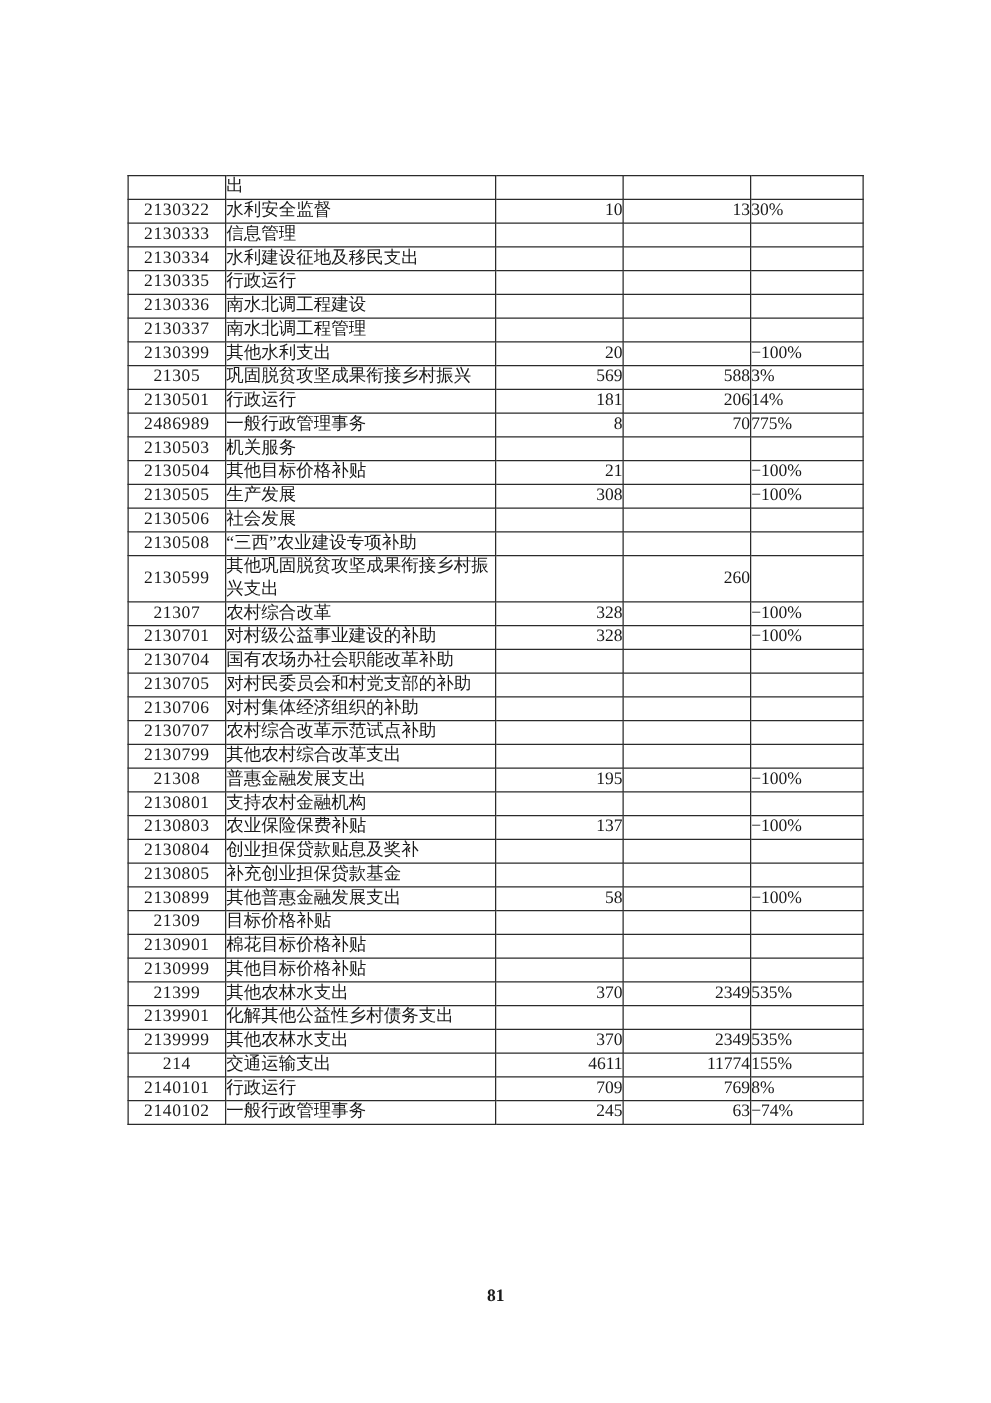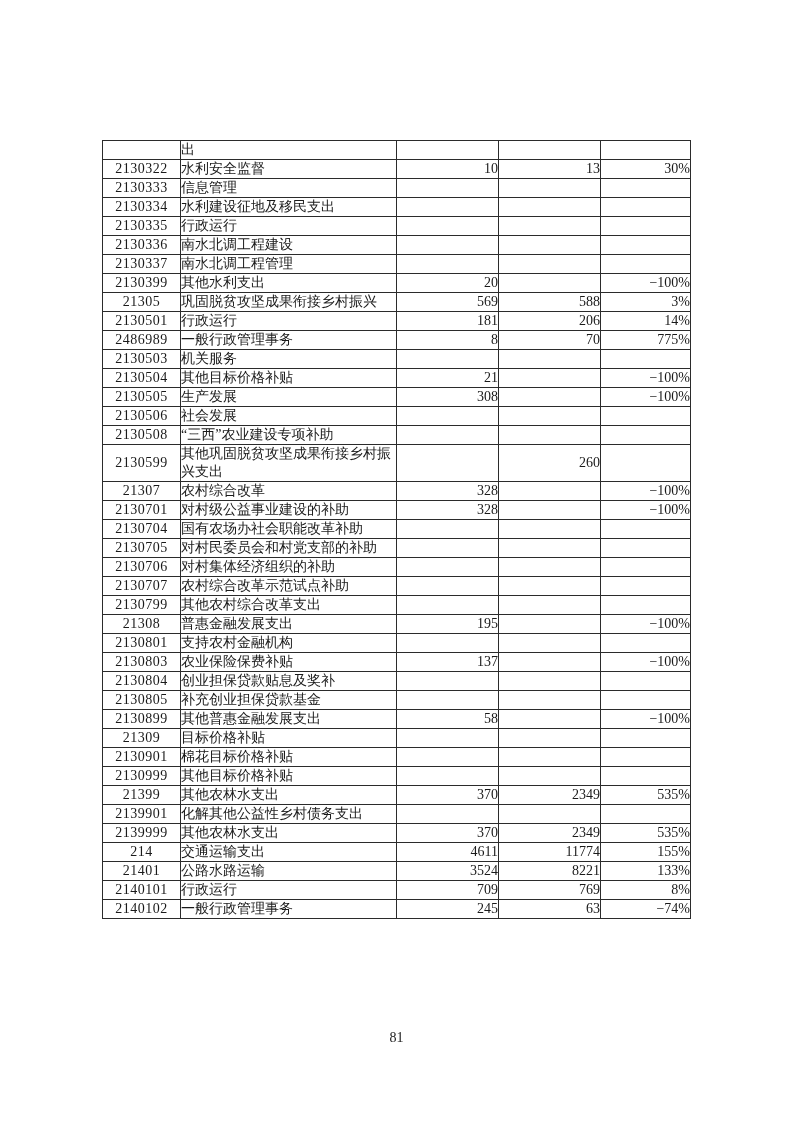--- a/index.html
+++ b/index.html
@@ -42,31 +42,31 @@
   td.name {
     text-align: left;
     padding-left: 8px;
     padding-right: 2px;
   }
   td.num {
     text-align: right;
     padding-right: 8px;
   }
   td.pct {
-    text-align: right;
     padding-right: 6px;
   }
   .page-number {
     position: absolute;
     left: 0;
     right: 0;
     top: 1030px;
     text-align: center;
     font-size: 14px;
     color: #1a1a1a;
+    font-weight: bold;
   }
 </style>
 </head>
 <body>
 
 <div class="sheet">
   <table class="budget">
     <colgroup>
       <col style="width:78px">
       <col style="width:216px">
@@ -328,27 +328,20 @@
           <td class="pct">535%</td>
         </tr>
         <tr>
           <td class="code">214</td>
           <td class="name">交通运输支出</td>
           <td class="num">4611</td>
           <td class="num">11774</td>
           <td class="pct">155%</td>
         </tr>
         <tr>
-          <td class="code">21401</td>
-          <td class="name">公路水路运输</td>
-          <td class="num">3524</td>
-          <td class="num">8221</td>
-          <td class="pct">133%</td>
-        </tr>
-        <tr>
           <td class="code">2140101</td>
           <td class="name">行政运行</td>
           <td class="num">709</td>
           <td class="num">769</td>
           <td class="pct">8%</td>
         </tr>
         <tr>
           <td class="code">2140102</td>
           <td class="name">一般行政管理事务</td>
           <td class="num">245</td>

